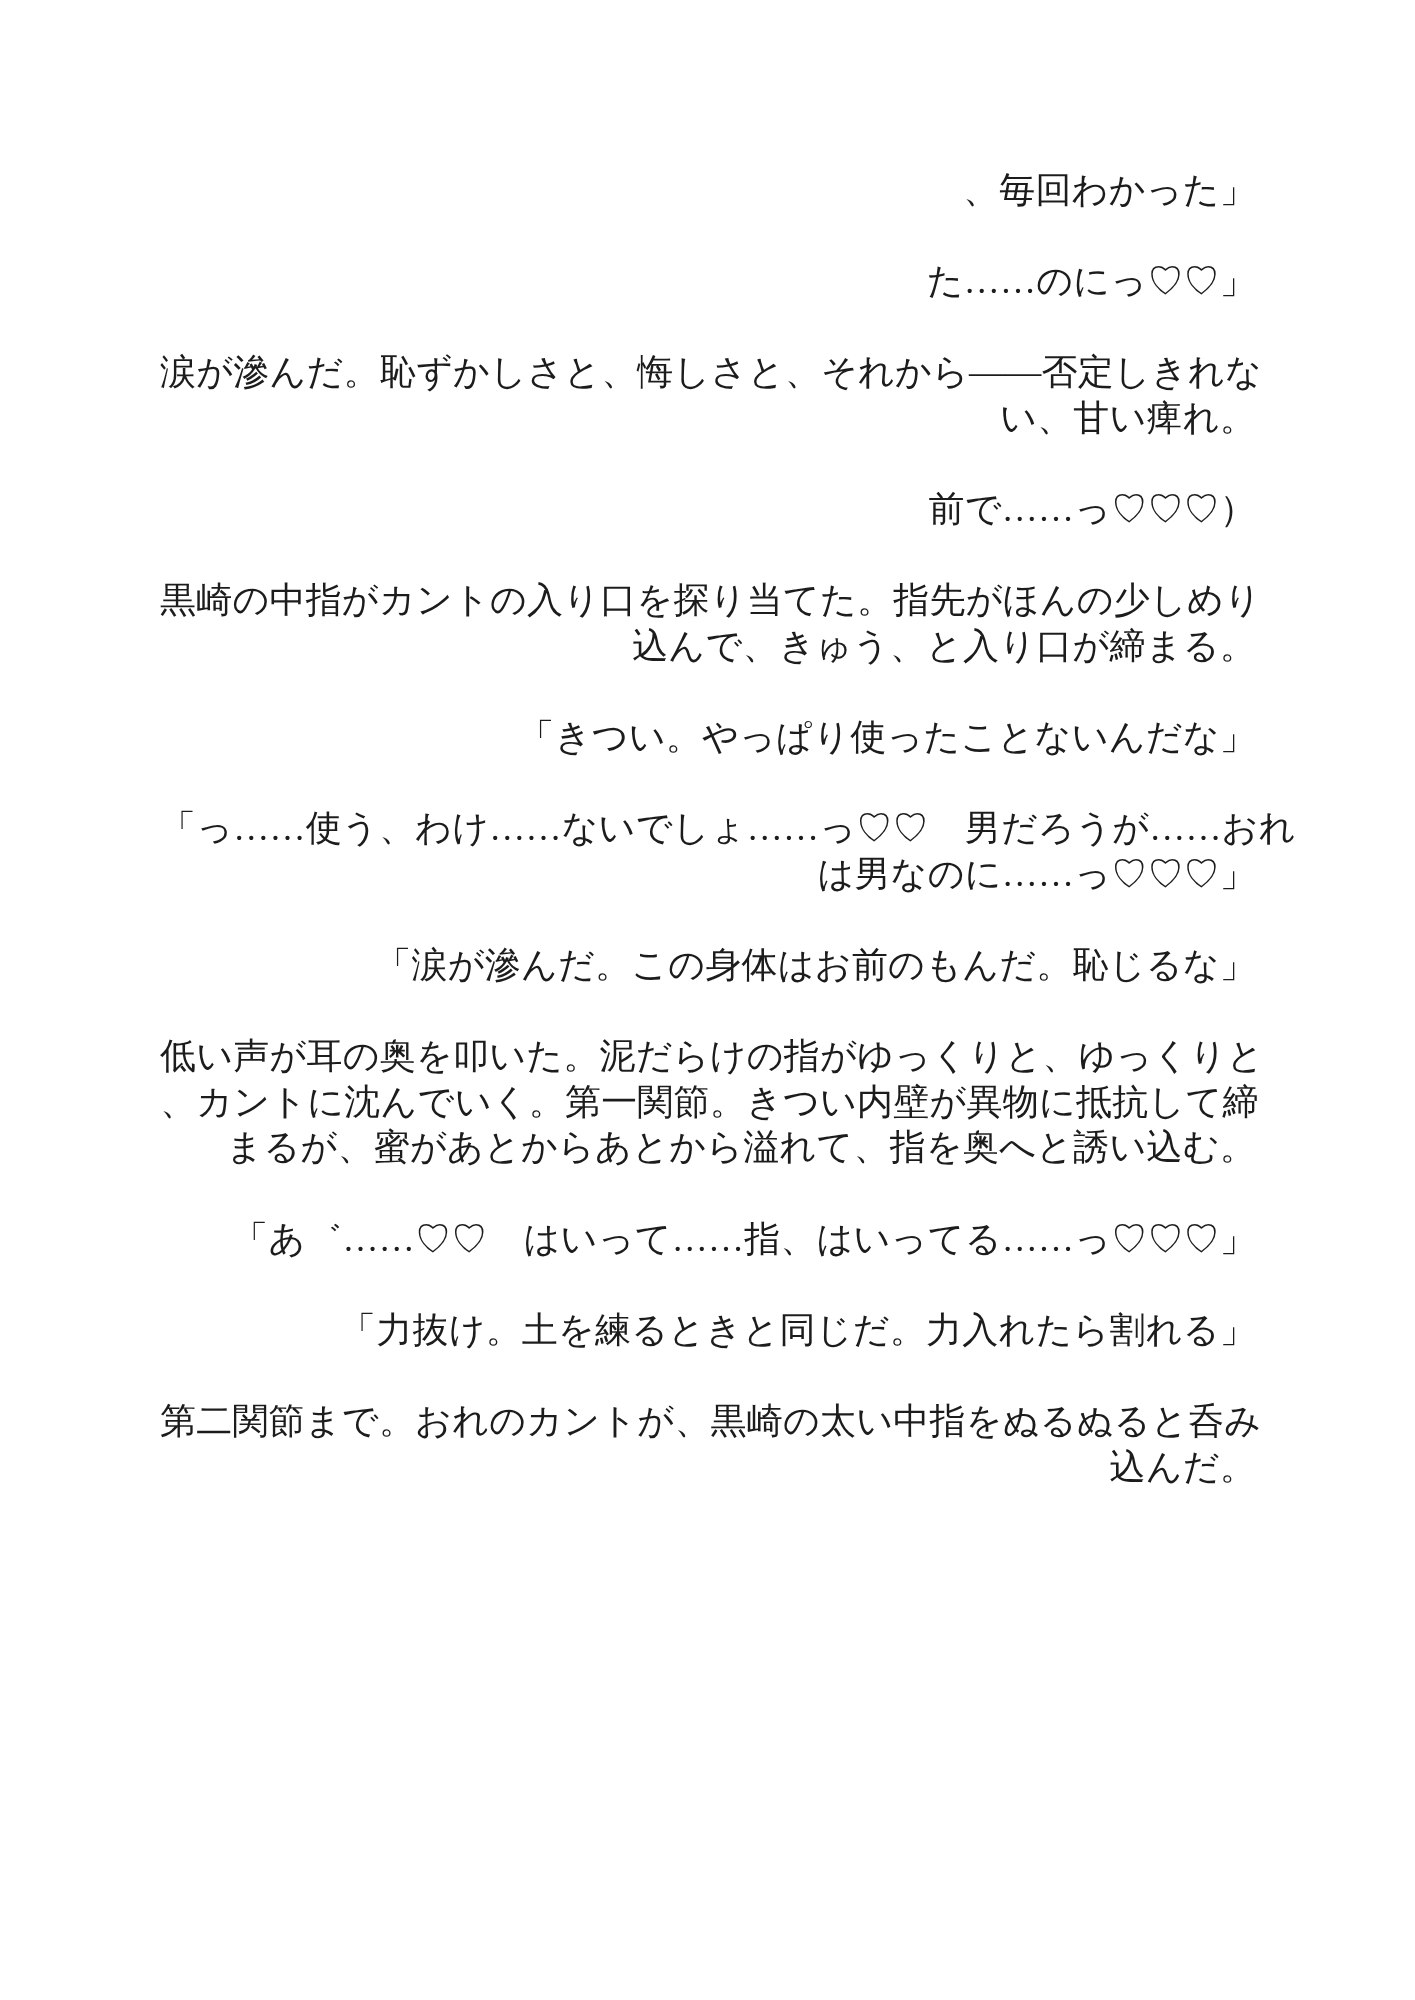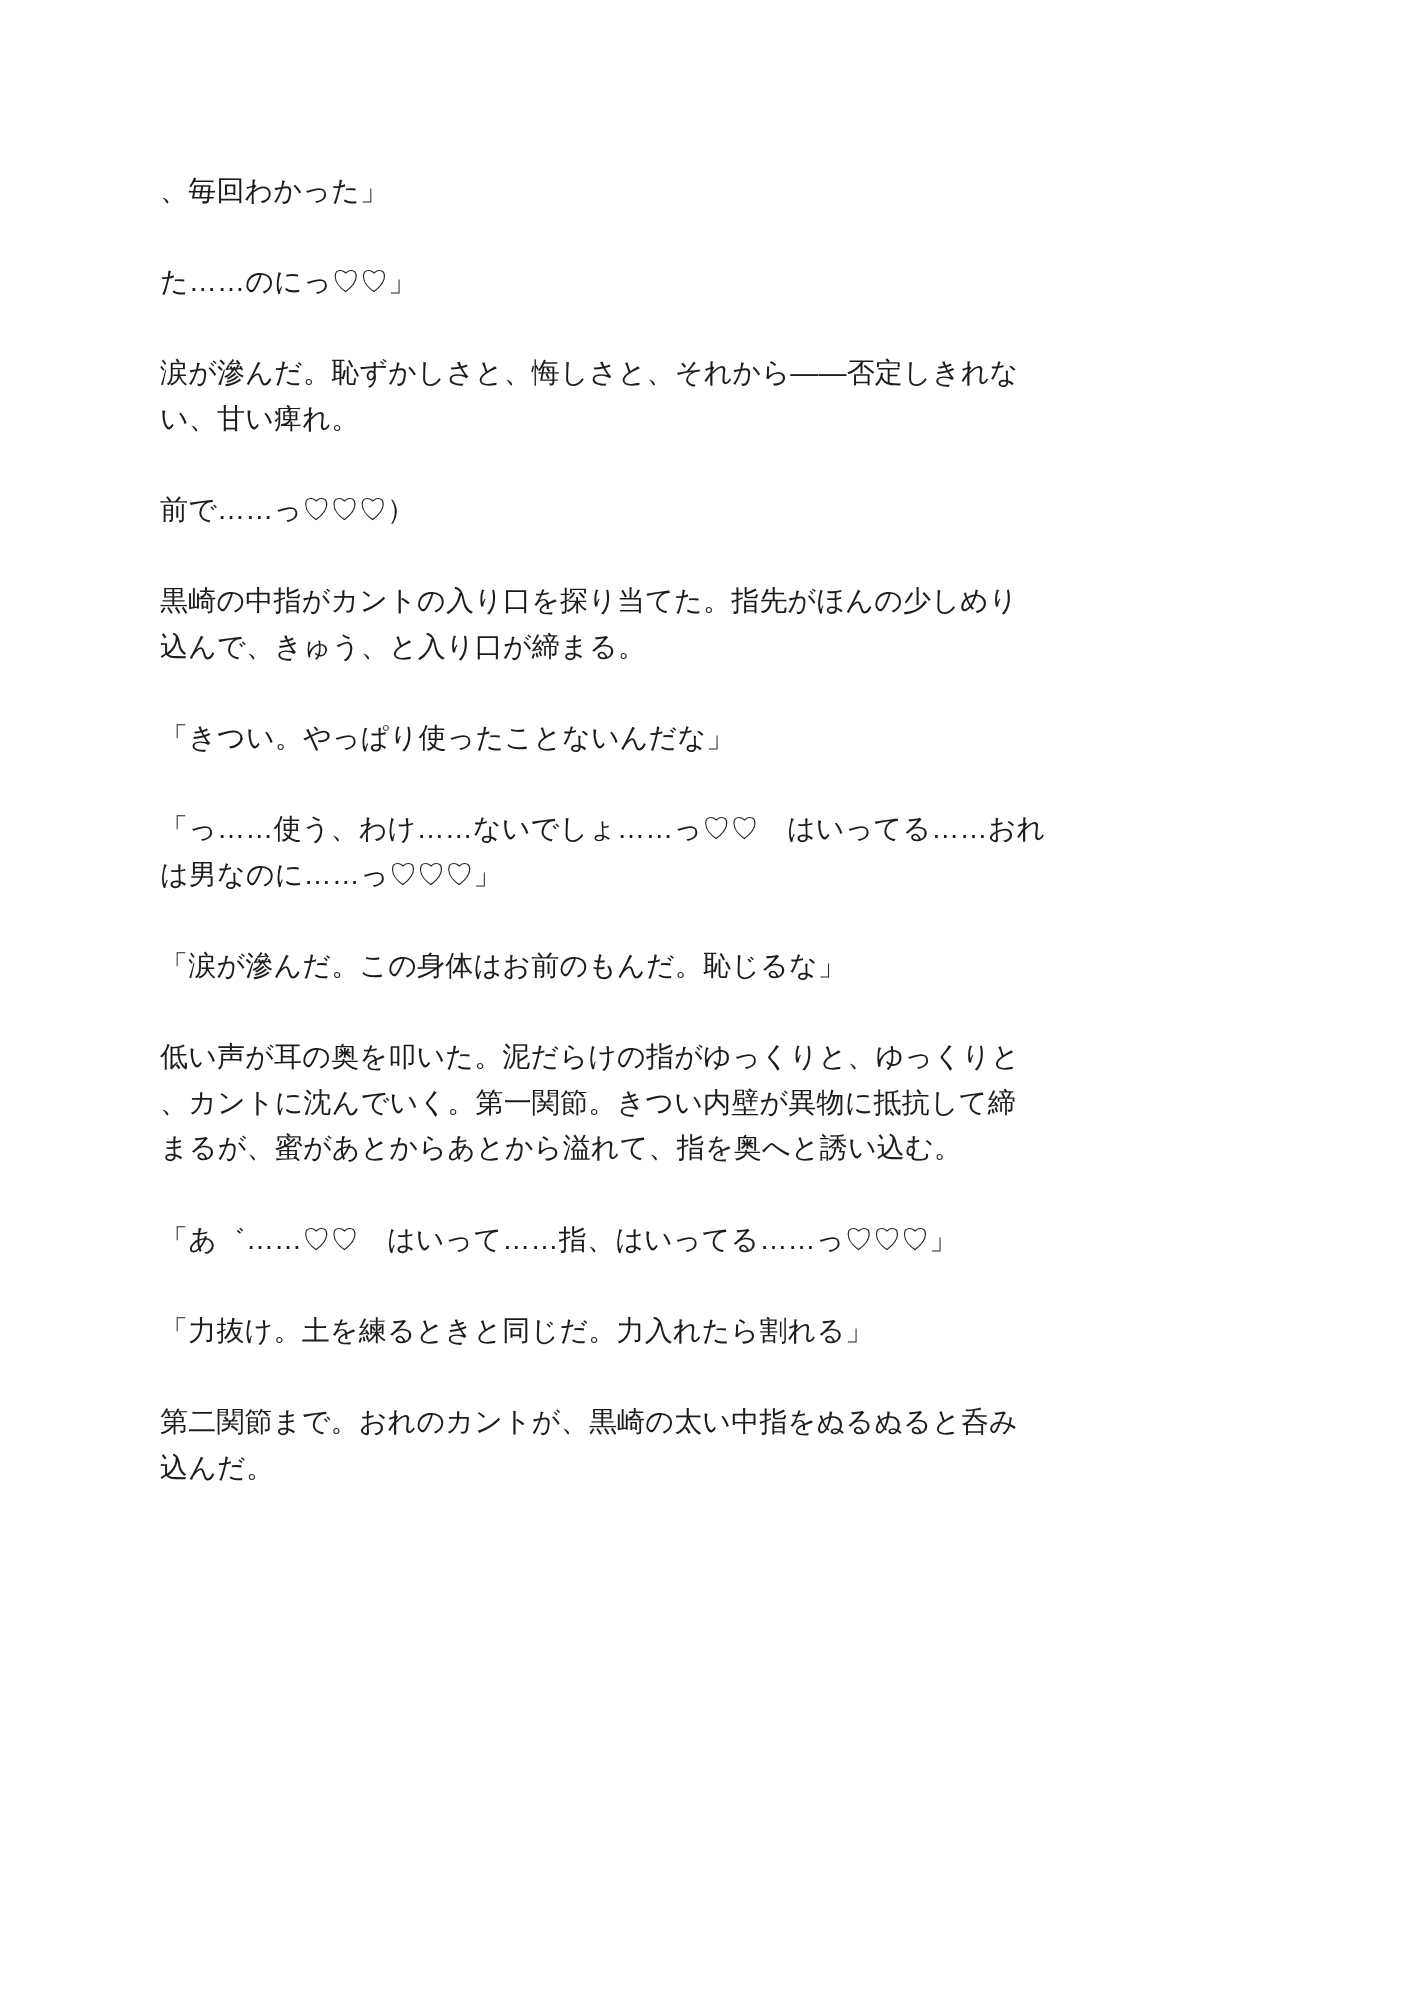--- a/index.html
+++ b/index.html
@@ -15,25 +15,25 @@
   }
   .page {
     box-sizing: border-box;
     width: 1415px;
     height: 2000px;
     padding: 168px 0 0 160px;
     background: #ffffff;
   }
   .text-block {
     width: 1096px;
-    font-family: Liberation Sans, sans-serif;
-    font-size: 28px;
+    font-family: Liberation Serif, serif;
+    font-size: 36px;
     line-height: 45.6px;
     color: #1c1c1c;
-    text-align: left;
+    text-align: right;
   }
   .para {
     margin: 0 0 45.6px 0;
     padding: 0;
   }
   .line {
     display: block;
     white-space: pre;
     letter-spacing: 0.2px;
   }
@@ -59,21 +59,21 @@
         <span class="line">前で……っ♡♡♡）</span>
       </p>
       <p class="para">
         <span class="line">黒崎の中指がカントの入り口を探り当てた。指先がほんの少しめり</span>
         <span class="line">込んで、きゅう、と入り口が締まる。</span>
       </p>
       <p class="para">
         <span class="line">「きつい。やっぱり使ったことないんだな」</span>
       </p>
       <p class="para">
-        <span class="line">「っ……使う、わけ……ないでしょ……っ♡♡　はいってる……おれ</span>
+        <span class="line">「っ……使う、わけ……ないでしょ……っ♡♡　男だろうが……おれ</span>
         <span class="line">は男なのに……っ♡♡♡」</span>
       </p>
       <p class="para">
         <span class="line">「涙が滲んだ。この身体はお前のもんだ。恥じるな」</span>
       </p>
       <p class="para">
         <span class="line">低い声が耳の奥を叩いた。泥だらけの指がゆっくりと、ゆっくりと</span>
         <span class="line">、カントに沈んでいく。第一関節。きつい内壁が異物に抵抗して締</span>
         <span class="line">まるが、蜜があとからあとから溢れて、指を奥へと誘い込む。</span>
       </p>

